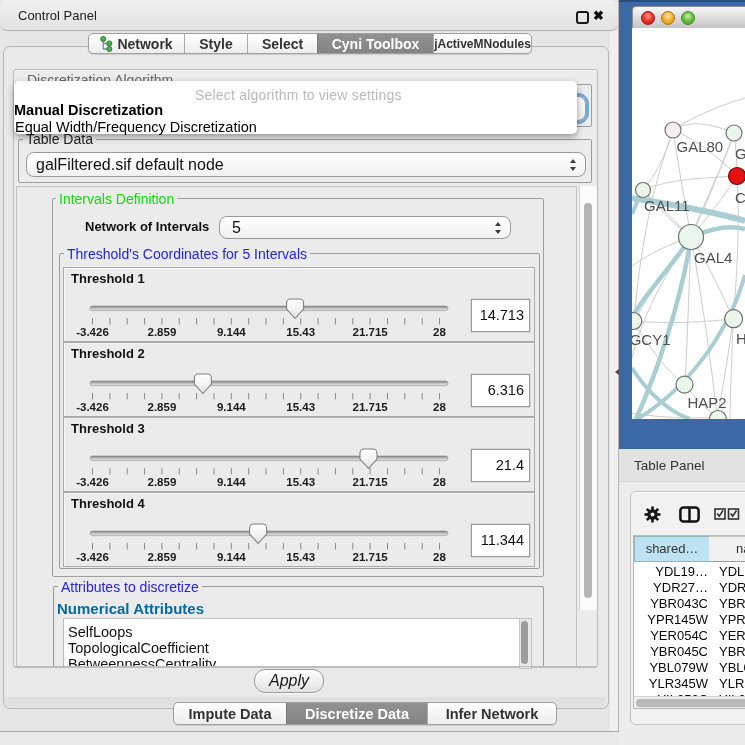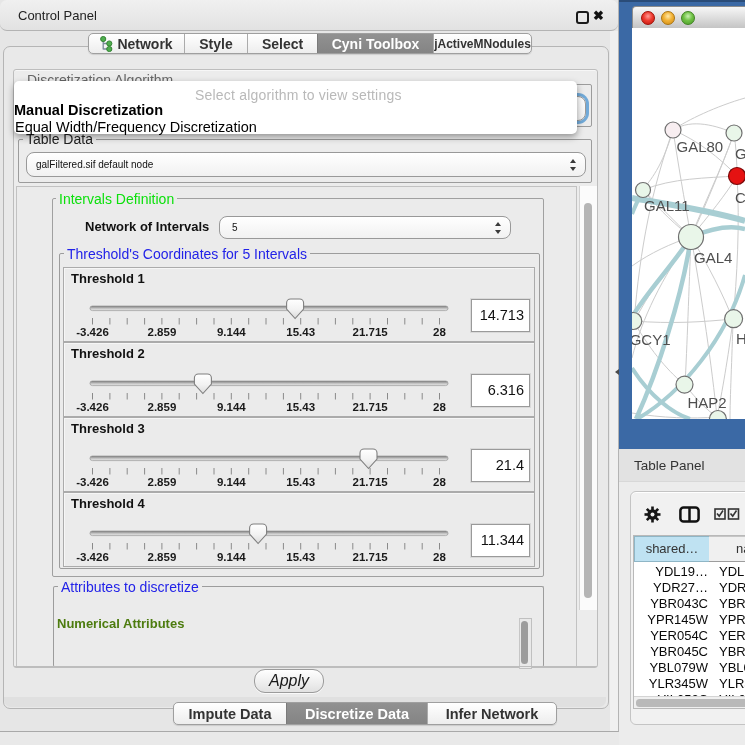--- a/index.html
+++ b/index.html
@@ -23,21 +23,21 @@
   .seg .sel{background:linear-gradient(#919191,#848484);color:#fff;border-left-color:#7a7a7a;}
   
   #panelA{left:3px;top:46px;width:604px;height:661px;background:#e9e9e9;
     border:1px solid #b5b5b5;border-radius:7px;}
   #panelB{left:13px;top:69px;width:583px;height:597px;background:#ececec;
     border:1px solid #bdbdbd;border-radius:3px;box-shadow:inset 0 1px 0 #f7f7f7;}
   .group{position:absolute;border:1px solid #9c9c9c;border-radius:2px;}
   .gtitle{position:absolute;font-size:14px;background:#ececec;padding:0 3px;white-space:nowrap;}
   
   .combo{position:absolute;background:linear-gradient(#ffffff,#f1f1f1);
-    border:1px solid #999;border-radius:8px;font-size:10px;color:#111;
+    border:1px solid #999;border-radius:8px;font-size:16px;color:#111;
     display:flex;align-items:center;}
   .combo .lbl{padding-left:9px;}
   .steppers{position:absolute;right:7px;top:50%;margin-top:-8px;width:9px;height:16px;}
   .steppers:before,.steppers:after{content:"";position:absolute;left:1px;
     border-left:3px solid transparent;border-right:3px solid transparent;}
   .steppers:before{top:2px;border-bottom:4.5px solid #3a3a3a;}
   .steppers:after{bottom:2px;border-top:4.5px solid #3a3a3a;}
   
   .tpanel{position:absolute;left:63px;width:470px;height:73px;background:#ebebeb;
     border:1px solid #ababab;box-shadow:inset 1px 1px 0 #f6f6f6;}
@@ -334,21 +334,26 @@
         <text x="236.7" y="68" font-size="11.5" font-weight="bold" fill="#1a1a1a" text-anchor="middle" font-family="Liberation Sans">15.43</text>
         <text x="306.1" y="68" font-size="11.5" font-weight="bold" fill="#1a1a1a" text-anchor="middle" font-family="Liberation Sans">21.715</text>
         <text x="375.5" y="68" font-size="11.5" font-weight="bold" fill="#1a1a1a" text-anchor="middle" font-family="Liberation Sans">28</text>
 <path d="M185.6,35 a4,4 0 0 1 4,-4 h9 a4,4 0 0 1 4,4 v6 l-8.5,9.5 l-8.5,-9.5 z" fill="url(#thg)" stroke="#7f7f7f" stroke-width="1.1"></path>
 </svg>
 <div class="vbox">11.344</div>
 </div>
 
   <div class="abs group" style="left:53px;top:586px;width:489px;height:80px;border-bottom:none;"></div>
   <div class="abs gtitle" style="left:58px;top:579px;color:#2222e8;background:#ebebeb;">Attributes to discretize</div>
-  <div class="abs" style="left:57px;top:600px;font-size:13px;font-weight:700;color:#4d7c0f;margin-top:16px;">Numerical Attributes</div>
+  <div class="abs" style="left:57px;top:600px;font-size:15px;font-weight:700;color:#0369a1;">Numerical Attributes</div>
+  <div class="abs" id="attrlist">
+    <div>SelfLoops</div>
+    <div>TopologicalCoefficient</div>
+    <div>BetweennessCentrality</div>
+  </div>
   <div class="abs" id="attrsb">
       <div class="th"></div>
     </div>
   <div class="abs" style="left:14px;top:666px;width:583px;height:1px;background:#bdbdbd;"></div>
 
   <div class="abs" id="applyBtn">Apply</div>
 
   <div class="abs seg" id="botTabs" style="left:173px;top:702px;height:21px;font-size:14.5px;">
     <div class="it" style="width:112px;font-size:14.5px;">Impute Data</div>
     <div class="it sel" style="width:140px;font-size:14.5px;">Discretize Data</div>

